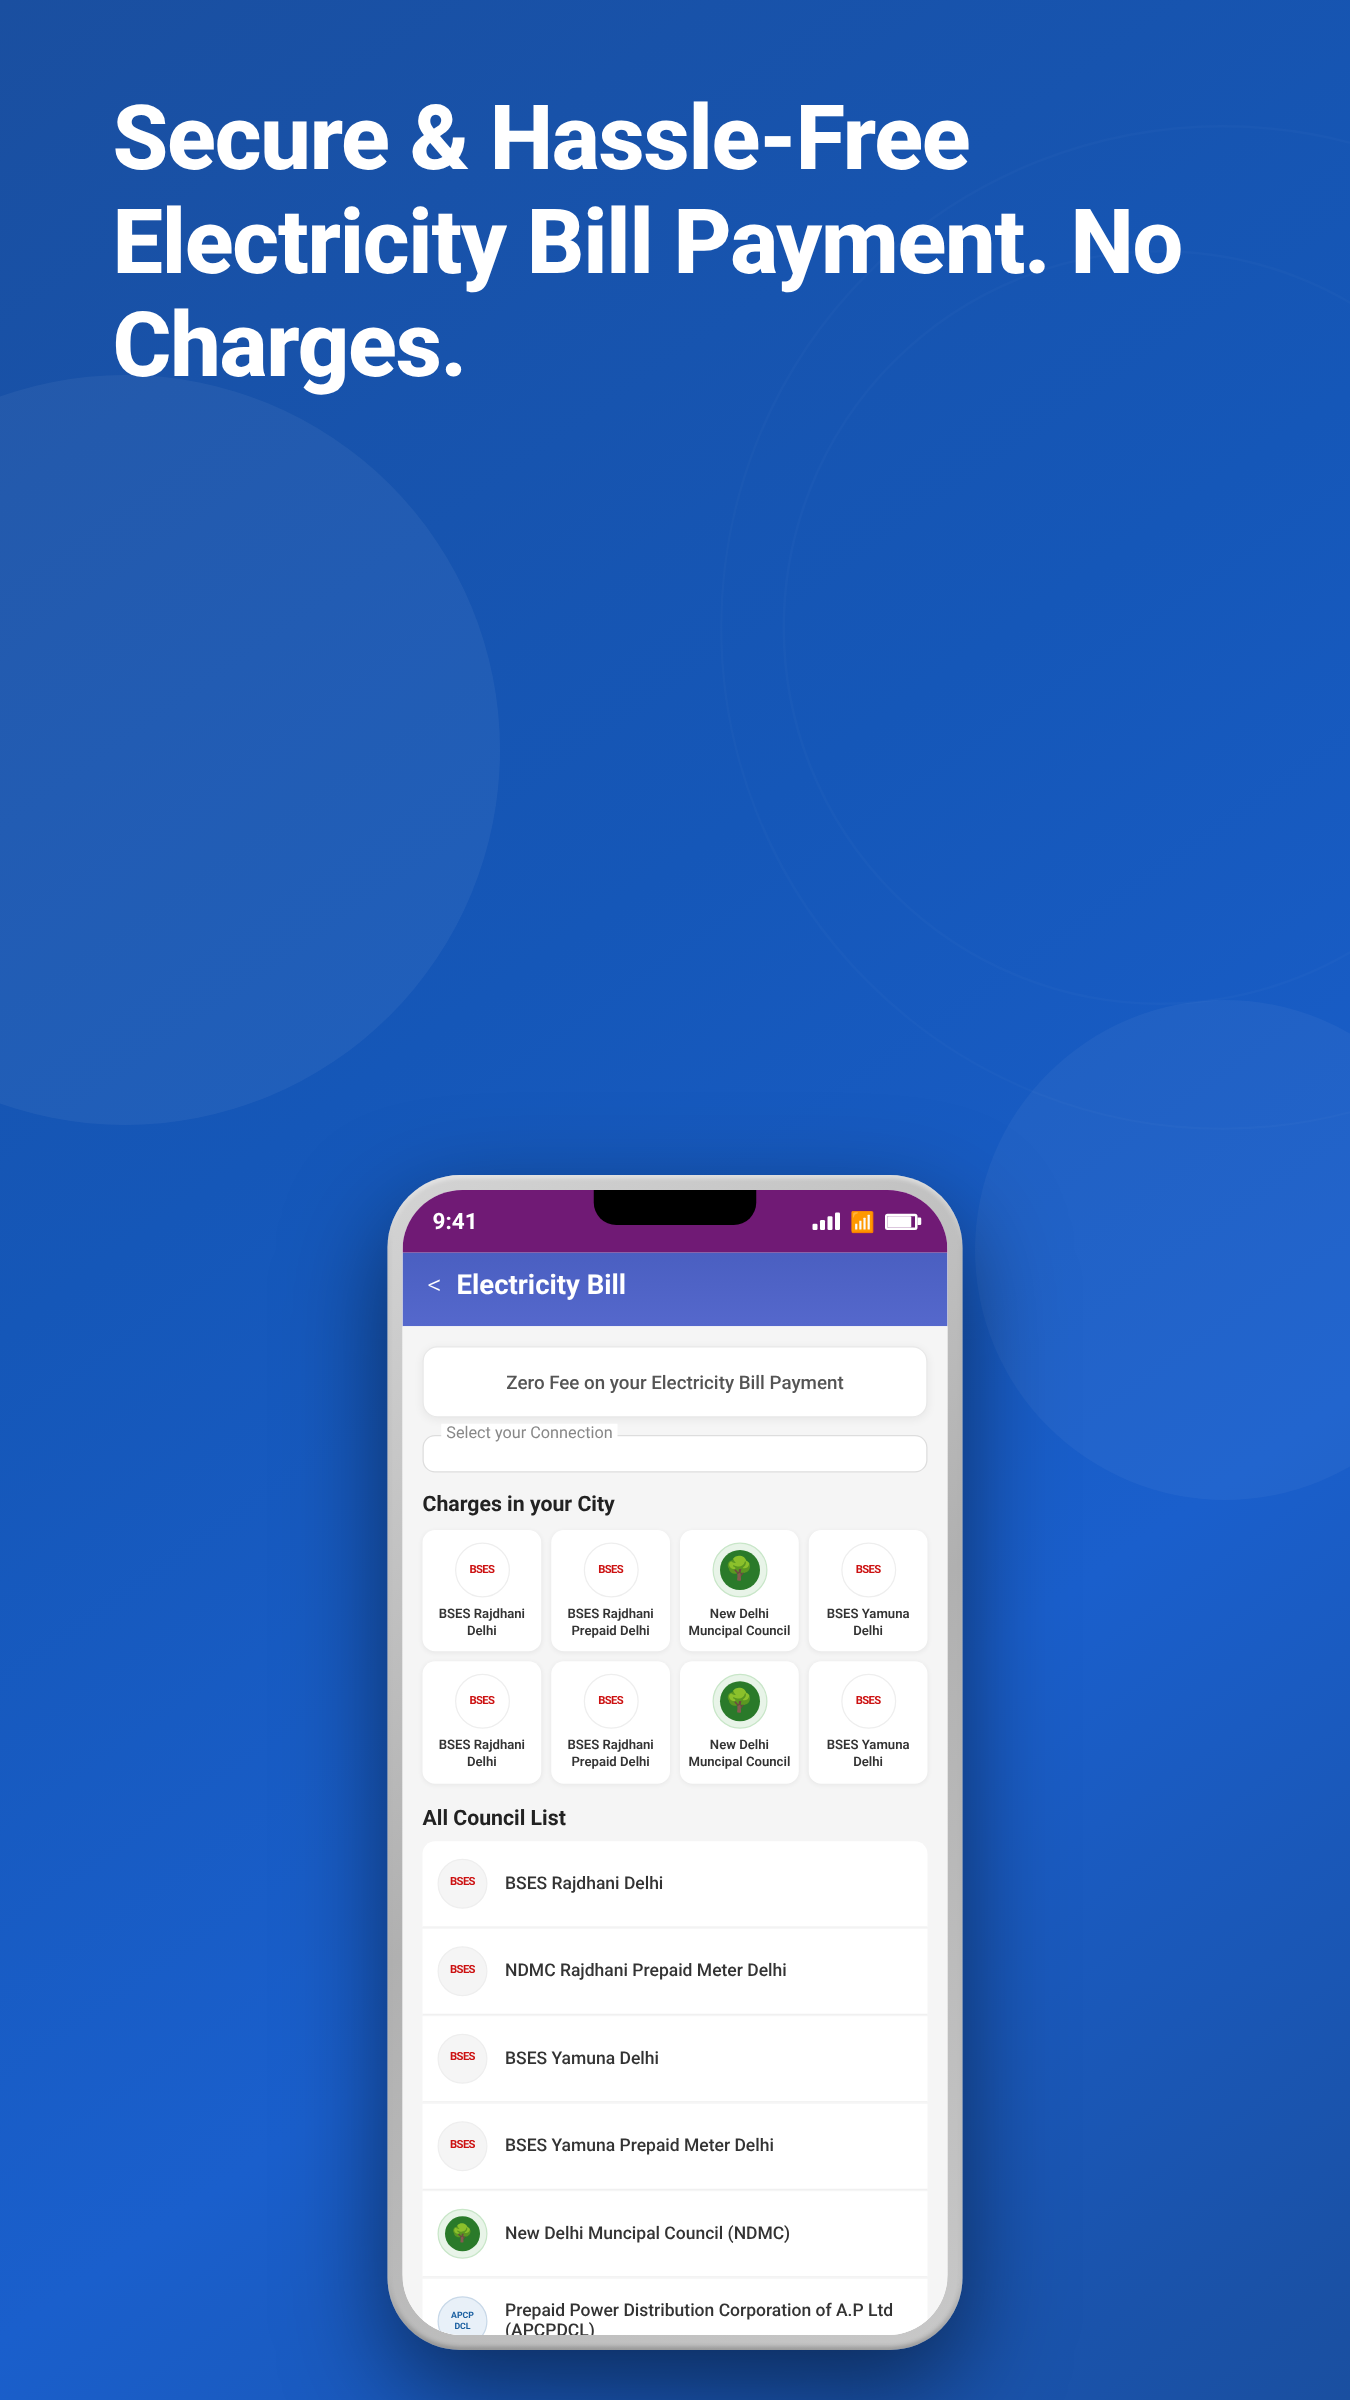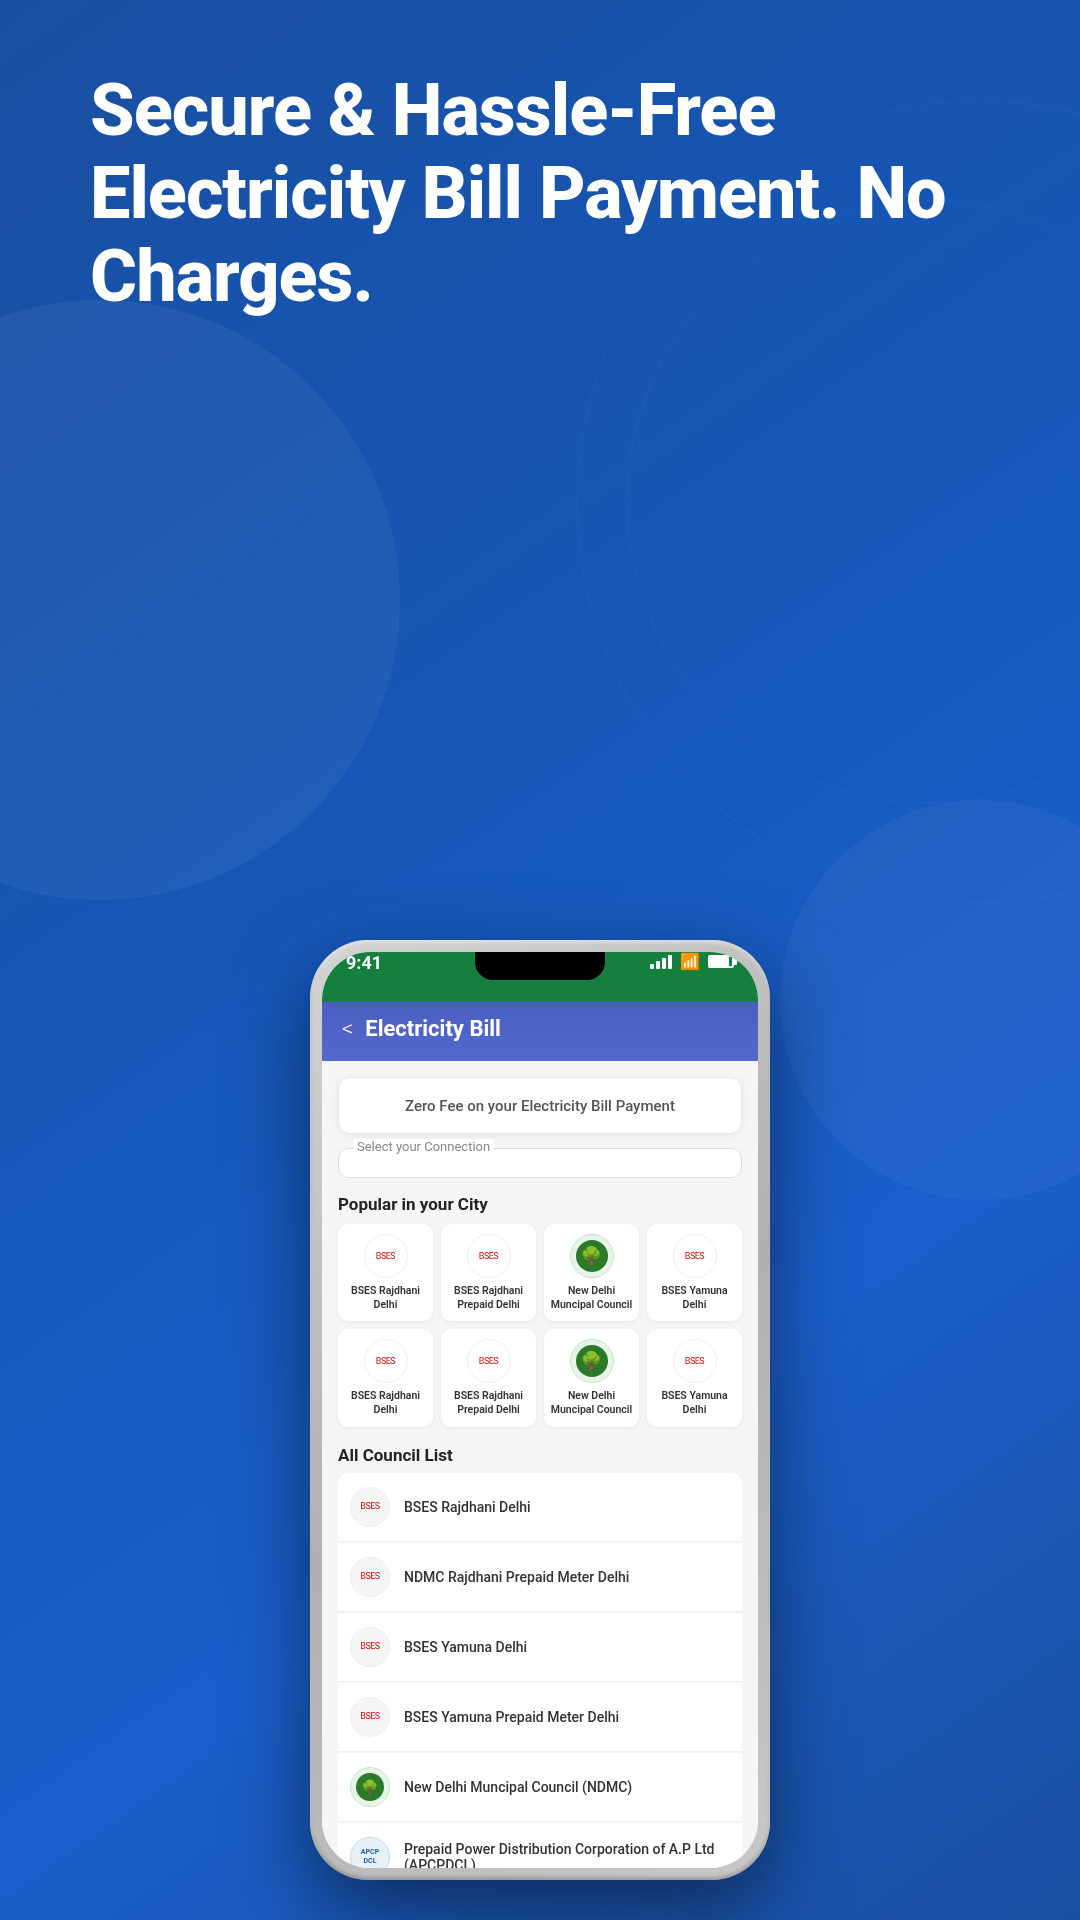--- a/index.html
+++ b/index.html
@@ -114,24 +114,24 @@
       width: 100%;
       height: 100%;
       background: #fff;
       border-radius: 48px;
       overflow: hidden;
       position: relative;
     }
 
     
     .status-bar {
-      background: #15803d;
+      background: #701a75;
       height: 50px;
       display: flex;
-      align-items: flex-start;
+      align-items: center;
       justify-content: space-between;
       padding: 0 24px;
       position: relative;
     }
 
     .status-time {
       color: #fff;
       font-size: 18px;
       font-weight: 700;
     }
@@ -307,21 +307,21 @@
       overflow: hidden;
     }
 
     .bses-logo {
       background: #fff;
       border: 1px solid #eee;
     }
 
     .bses-text {
       font-size: 9px;
-      font-weight: 400;
+      font-weight: 700;
       color: #cc1111;
       letter-spacing: -0.5px;
       line-height: 1;
     }
 
     .ndmc-logo-inner {
       width: 32px;
       height: 32px;
       border-radius: 50%;
       background: #2a7a2a;
@@ -462,21 +462,21 @@
       <div class="app-content">
 
         <div class="banner">
           <span class="banner-text">Zero Fee on your Electricity Bill Payment</span>
         </div>
 
         <div class="select-connection">
           <span class="select-label">Select your Connection</span>
         </div>
 
-        <div class="section-title">Popular in your City</div>
+        <div class="section-title">Charges in your City</div>
 
         <div class="popular-grid">
           <div class="provider-card">
             <div class="provider-logo bses-logo">
               <span class="bses-text">BSES</span>
             </div>
             <span class="provider-name">BSES Rajdhani Delhi</span>
           </div>
           <div class="provider-card">
             <div class="provider-logo bses-logo">

